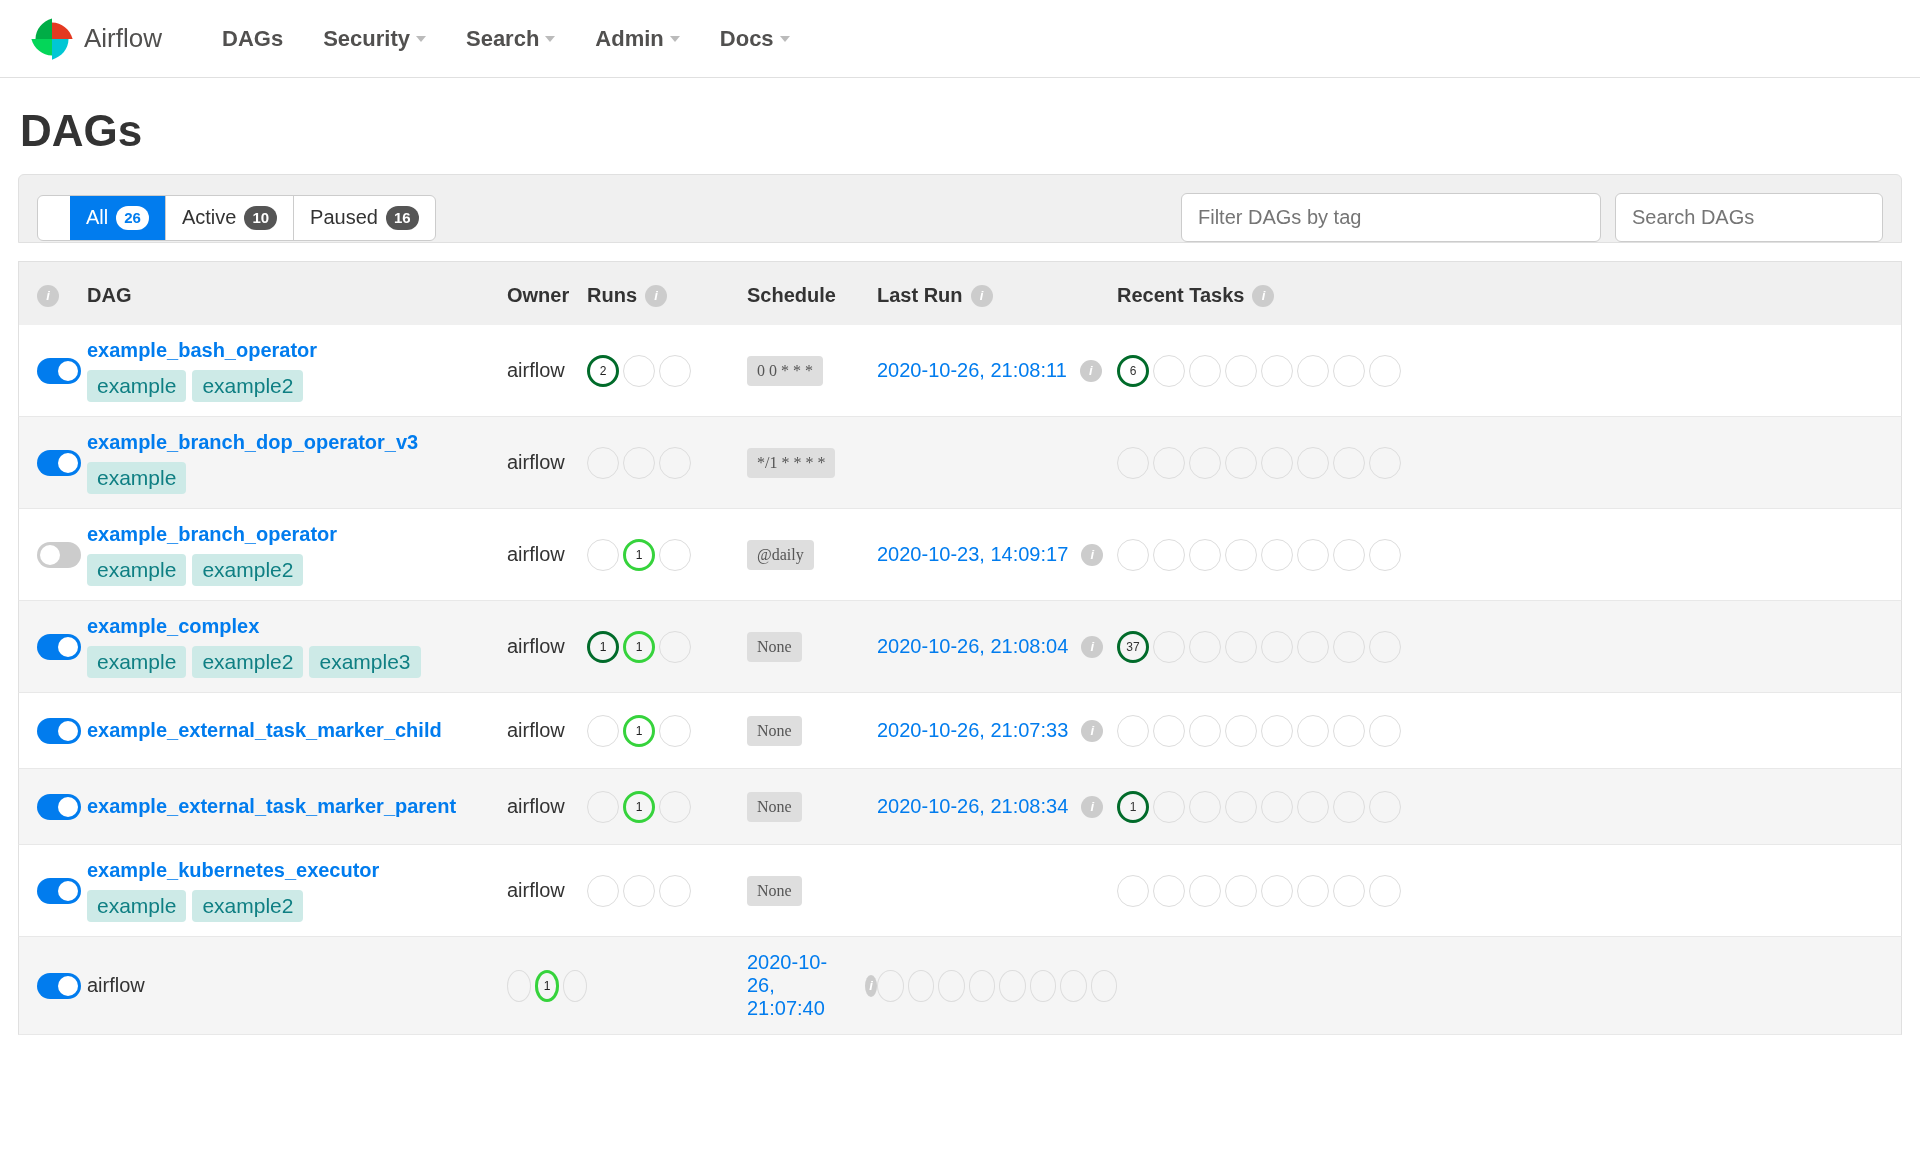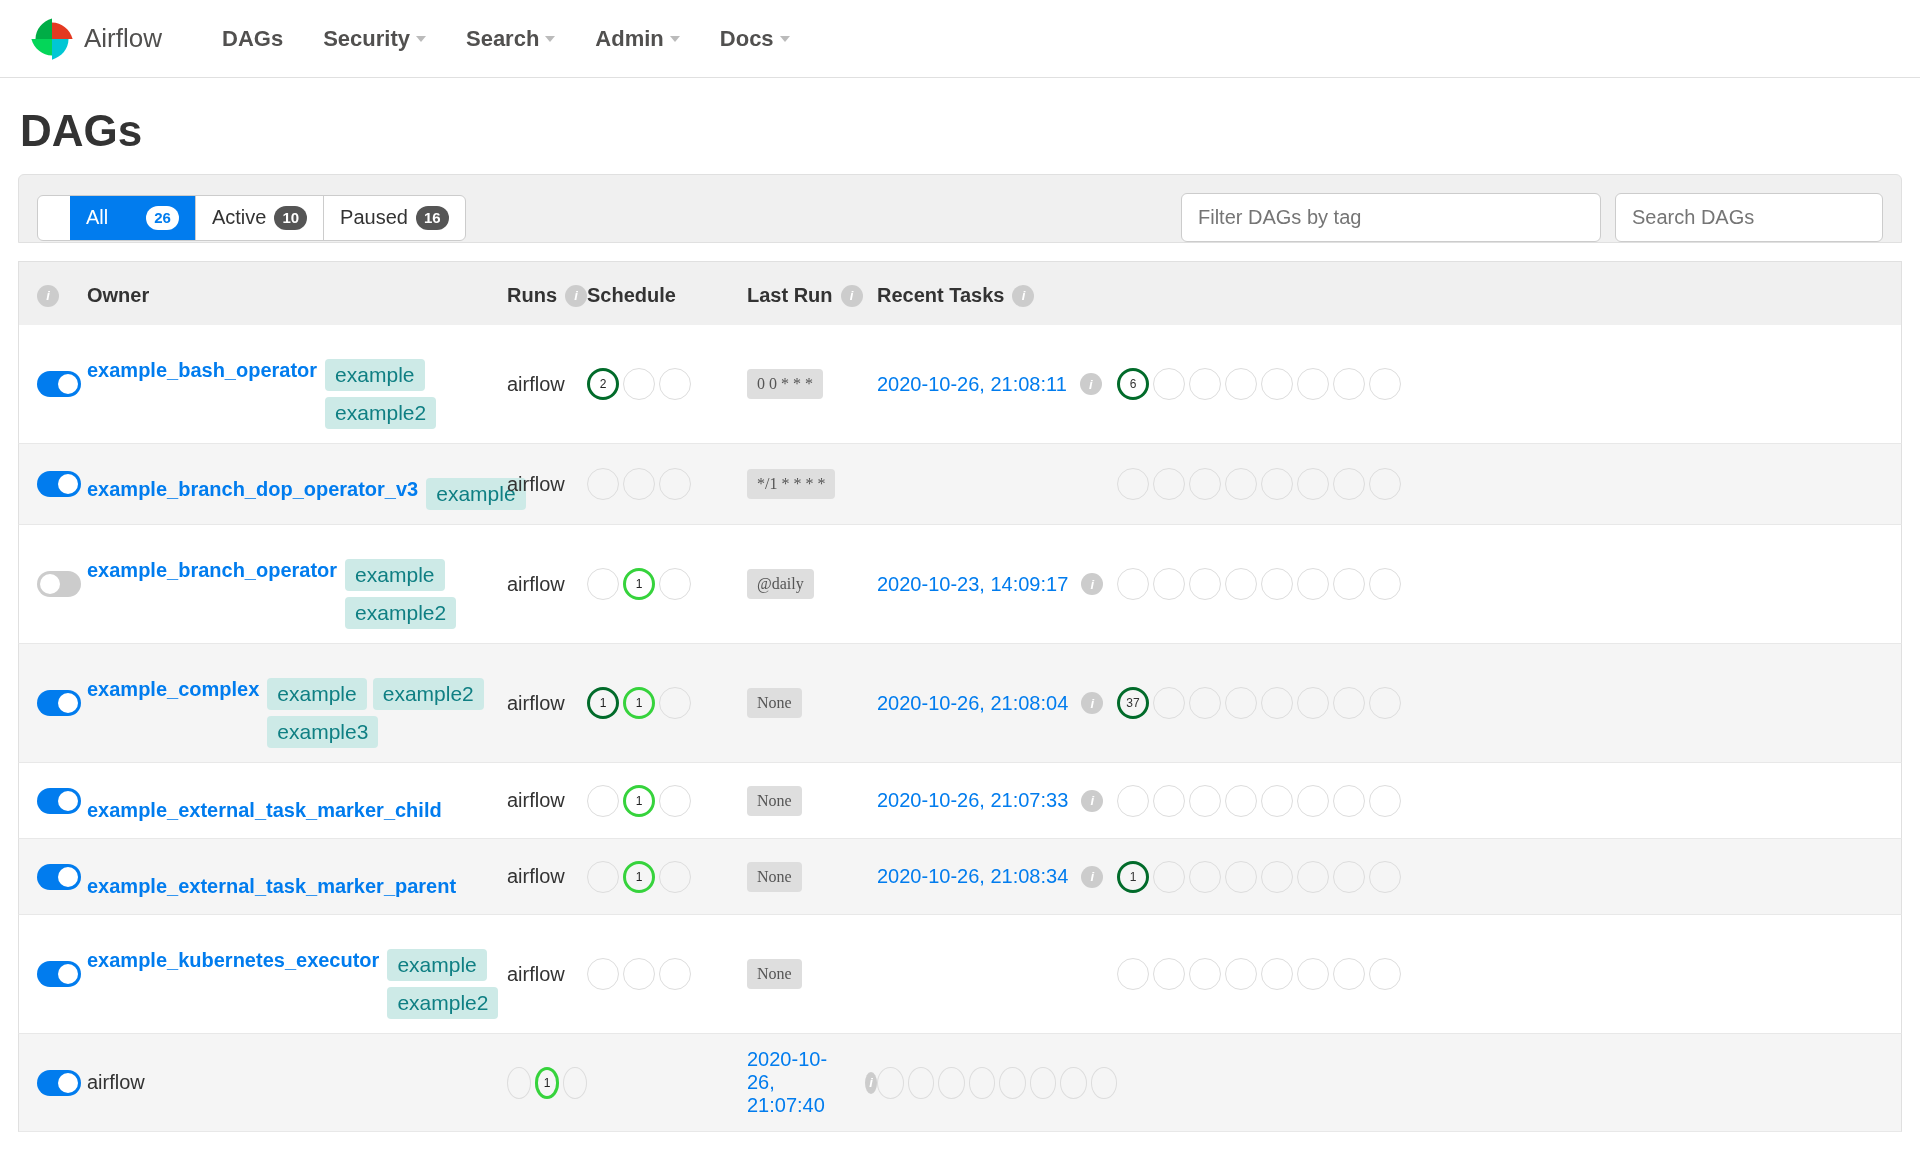--- a/index.html
+++ b/index.html
@@ -15,21 +15,21 @@
 
 .page-title { font-size: 44px; font-weight: 700; color: #333; padding: 28px 20px 18px; }
 
 
 .filters { background: #f0f0f0; border: 1px solid #e0e0e0; border-radius: 6px 6px 0 0; margin: 0 18px; padding: 18px 18px 0; display: flex; align-items: center; gap: 14px; flex-wrap: wrap; }
 .pill-group { display: flex; border: 1px solid #ccc; border-radius: 6px; overflow: hidden; background: #fff; padding-left: 32px; }
 .pill { padding: 10px 16px; font-size: 20px; font-weight: 400; display: flex; align-items: center; gap: 8px; border-right: 1px solid #ccc; cursor: pointer; color: #333; }
 .pill:last-child { border-right: none; }
 .pill.active { background: #017cee; color: #fff; font-weight: 400; }
 .count-badge { display: inline-flex; align-items: center; justify-content: center; min-width: 30px; height: 24px; padding: 0 8px; border-radius: 12px; font-size: 15px; font-weight: 700; }
-.pill.active .count-badge { background: #fff; color: #017cee; margin-left: 30px; }
+.pill.active .count-badge { background: #fff; color: #017cee; }
 .pill:not(.active) .count-badge { background: #555; color: #fff; }
 .spacer { flex: 1; }
 .input-box { border: 1px solid #ccc; border-radius: 6px; padding: 12px 16px; font-size: 20px; color: #888; background: #fff; width: 420px; outline: none; }
 .search-box { width: 268px; }
 
 
 .table { margin: 0 18px; }
 .thead { display: grid; grid-template-columns: 50px 420px 80px 160px 130px 240px 340px; align-items: center; padding: 22px 18px 18px; background: #f0f0f0; border-left: 1px solid #e0e0e0; border-right: 1px solid #e0e0e0; border-top: 1px solid #e0e0e0; margin-top: 18px; font-size: 20px; font-weight: 700; color: #333; }
 .thead .info-dot, .col-header .info-dot { display: inline-flex; }
 .col-header { display: flex; align-items: center; gap: 8px; }
@@ -39,21 +39,21 @@
 .row.even { background: #fff; }
 .row.odd { background: #f5f5f5; }
 
 
 .toggle { width: 44px; height: 26px; border-radius: 13px; background: #017cee; position: relative; cursor: pointer; }
 .toggle::after { content: ""; position: absolute; width: 20px; height: 20px; background: #fff; border-radius: 50%; top: 3px; right: 3px; }
 .toggle.off { background: #ccc; }
 .toggle.off::after { left: 3px; right: auto; }
 
 
-.dag-cell { display: flex; flex-direction: row; gap: 8px; margin-top: 20px; }
+.dag-cell { display: flex; flex-direction: column; gap: 8px; }
 .dag-link { color: #017cee; font-size: 20px; font-weight: 700; cursor: pointer; }
 .tags { display: flex; gap: 6px; flex-wrap: wrap; }
 .tag { background: #cdeae7; color: #0f7f83; padding: 4px 10px; border-radius: 4px; font-size: 21px; }
 
 
 .owner { font-size: 20px; color: #333; }
 
 
 .circles { display: flex; gap: 4px; }
 .circle { width: 32px; height: 32px; border-radius: 50%; border: 1.5px solid #ddd; display: inline-flex; align-items: center; justify-content: center; font-size: 12px; color: #222; }
@@ -128,20 +128,21 @@
   <div class="spacer"></div>
   <input class="input-box" placeholder="Filter DAGs by tag" style="">
   <input class="input-box search-box" placeholder="Search DAGs" style="">
 </div>
 
 <div class="table">
   <div class="thead">
     <div class="col-header">
         <span class="info-dot">i</span>
       </div>
+    <div class="col-header">DAG</div>
     <div class="col-header">Owner</div>
     <div class="col-header">
         <span>Runs</span>
         <span class="info-dot">i</span>
       </div>
     <div class="col-header">Schedule</div>
     <div class="col-header">
         <span>Last Run</span>
         <span class="info-dot">i</span>
       </div>

